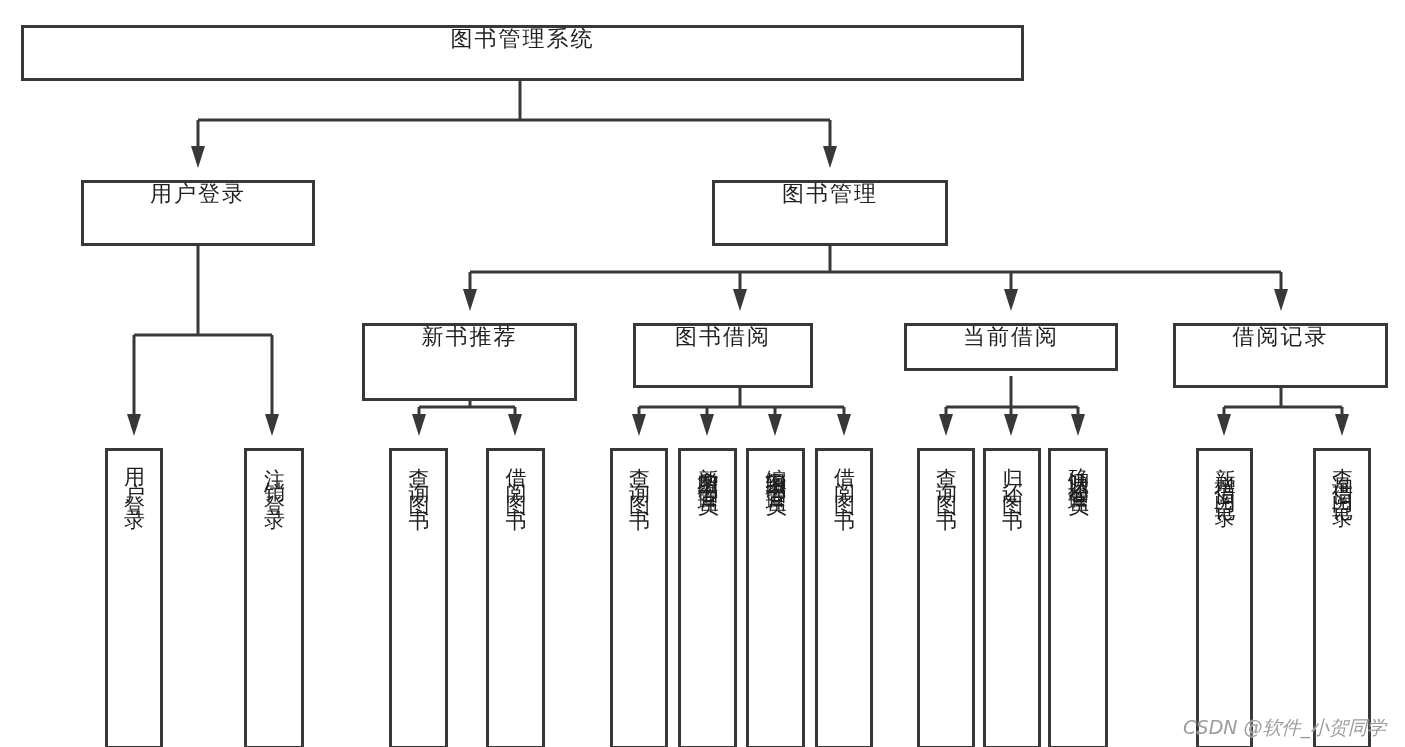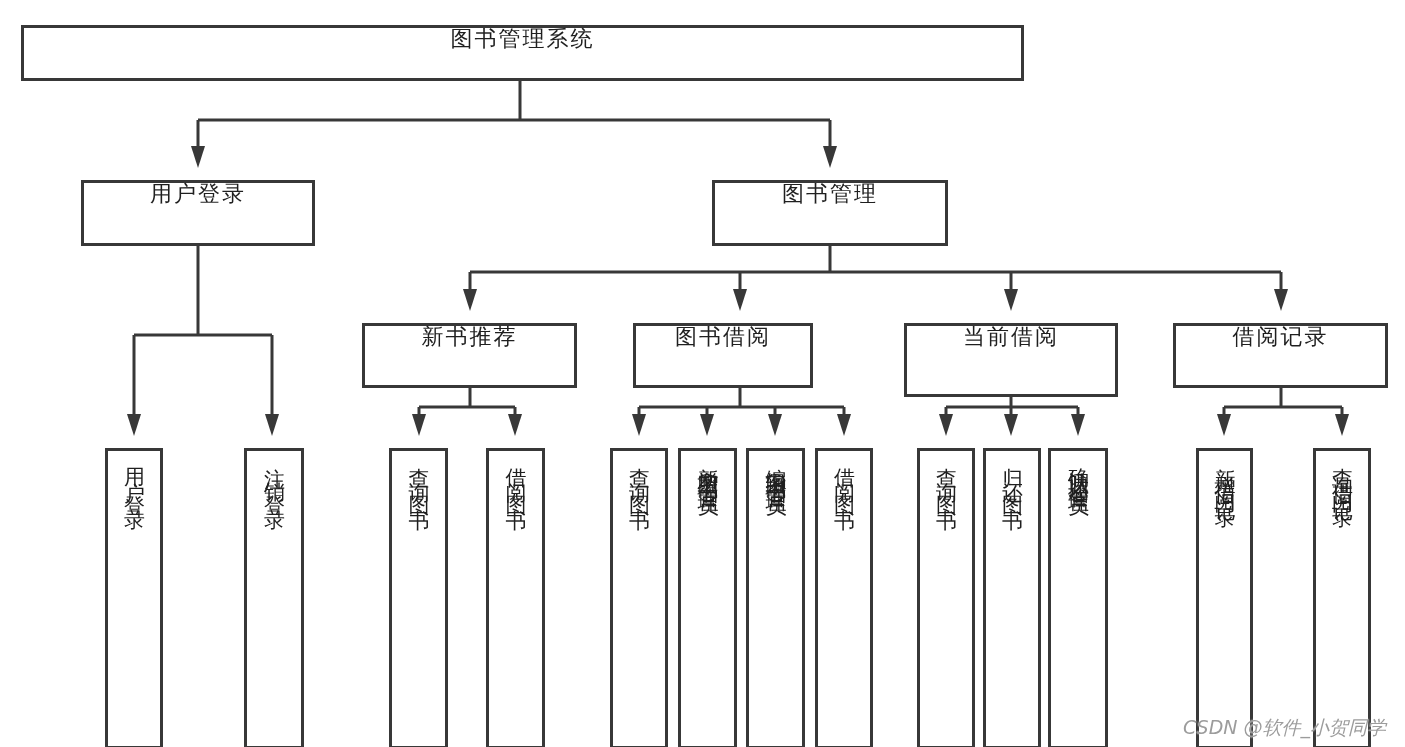--- a/index.html
+++ b/index.html
@@ -87,27 +87,27 @@
     <span class="hlabel">图书管理系统</span>
   </div>
 
   <div class="node" style="left:81px;top:168px;width:234px;height:66px;">
     <span class="hlabel">用户登录</span>
   </div>
   <div class="node" style="left:712px;top:168px;width:236px;height:66px;">
     <span class="hlabel">图书管理</span>
   </div>
 
-  <div class="node" style="left:362px;top:311px;width:215px;height:65px;">
+  <div class="node" style="left:362px;top:311px;width:215px;height:78px;">
     <span class="hlabel">新书推荐</span>
   </div>
   <div class="node" style="left:633px;top:311px;width:180px;height:65px;">
     <span class="hlabel">图书借阅</span>
   </div>
-  <div class="node" style="left:904px;top:311px;width:214px;height:74px;">
+  <div class="node" style="left:904px;top:311px;width:214px;height:48px;">
     <span class="hlabel">当前借阅</span>
   </div>
   <div class="node" style="left:1173px;top:311px;width:215px;height:65px;">
     <span class="hlabel">借阅记录</span>
   </div>
 
   <div class="node" style="left:105px;top:436px;width:58px;height:301px;">
     <span class="vlabel v4">用户登录</span>
   </div>
   <div class="node" style="left:244px;top:436px;width:60px;height:301px;">

